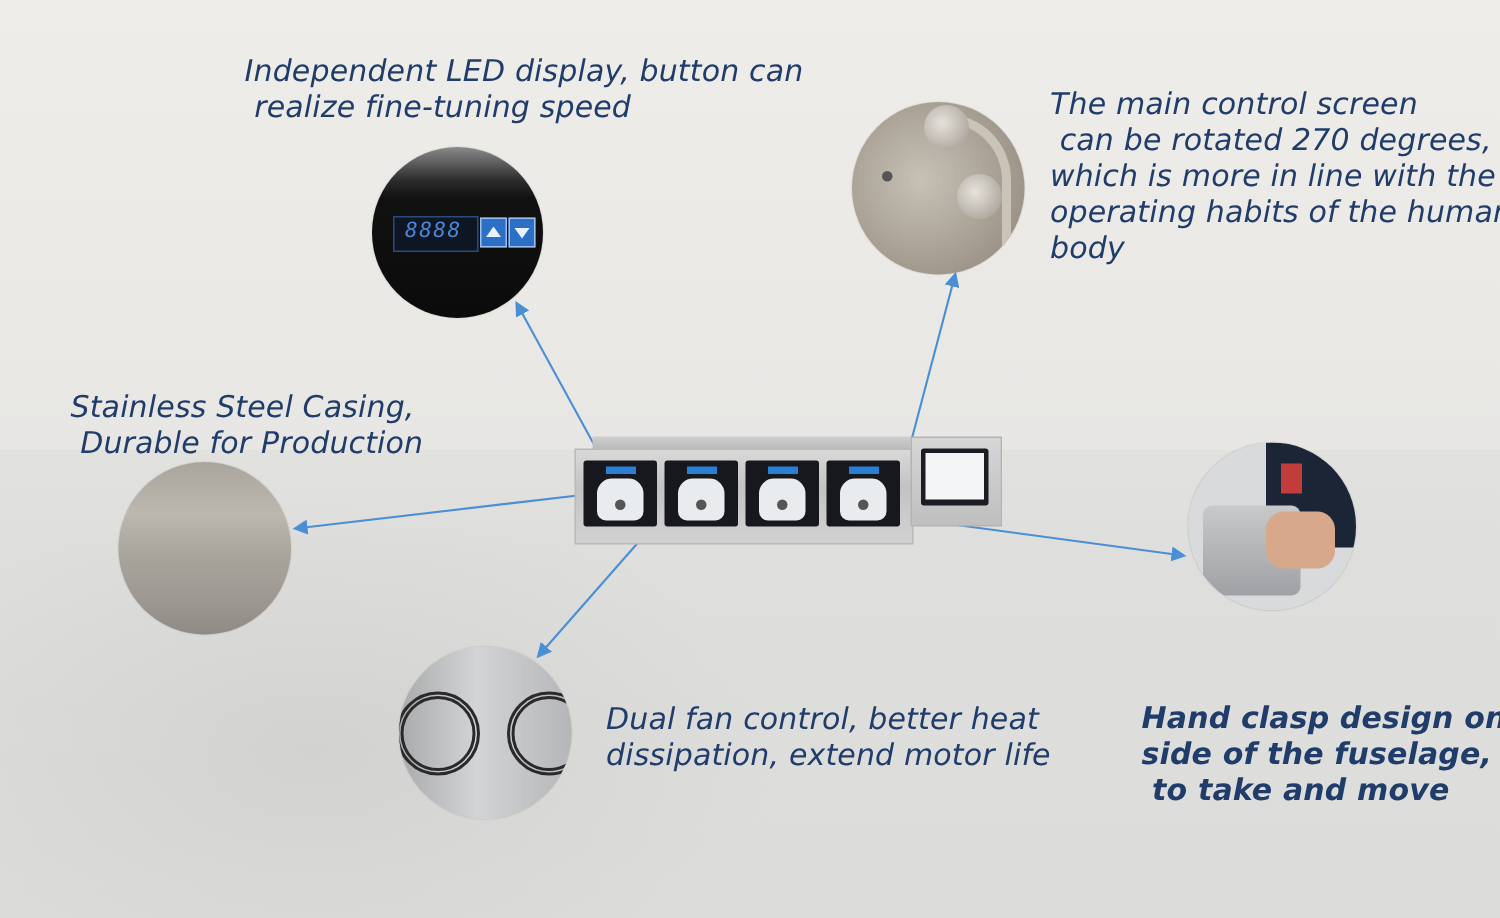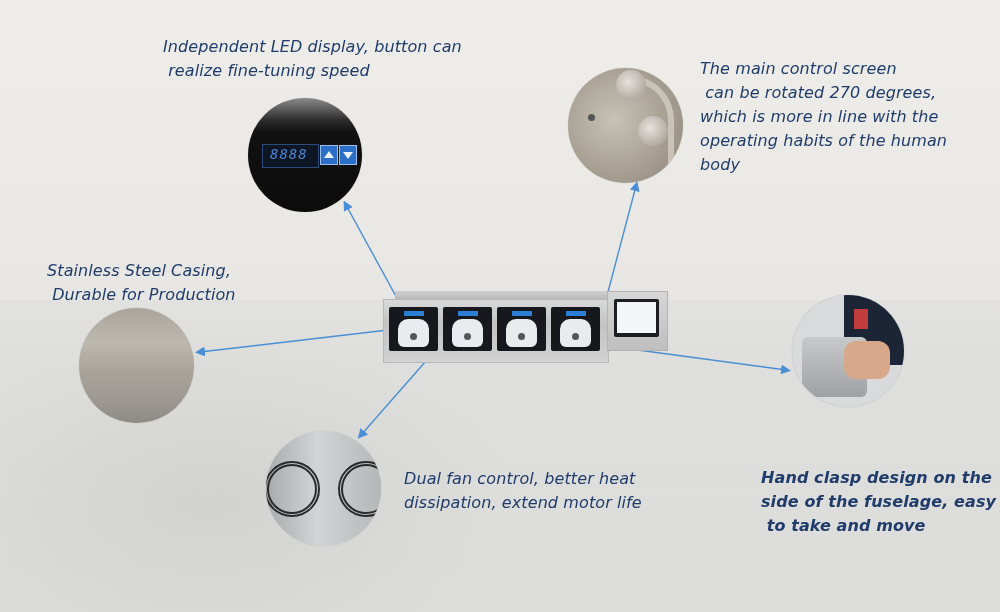--- a/index.html
+++ b/index.html
@@ -1,20 +1,20 @@
 <!DOCTYPE html>
 <html><head>
 <meta charset="utf-8">
 <style>
   html,body{margin:0;padding:0;}
   body{width:1000px;height:612px;overflow:hidden;position:relative;
     font-family:"DejaVu Sans","Liberation Sans",sans-serif;
     background:linear-gradient(180deg,#eeedea 0%,#e9e8e5 40%,#e4e4e2 60%,#e7e7e6 100%);}
   .bg-shape{position:absolute;pointer-events:none;}
-  .caption{position:absolute;color:#1f3c6b;font-style:italic;font-size:16px;line-height:24px;white-space:pre;letter-spacing:0.1px;}
+  .caption{position:absolute;color:#1f3c6b;font-style:italic;font-size:20px;line-height:24px;white-space:pre;letter-spacing:0.1px;}
   .circle{position:absolute;border-radius:50%;overflow:hidden;box-shadow:0 0 1px rgba(0,0,0,.25);}
   svg.arrows{position:absolute;left:0;top:0;}
   .device{position:absolute;left:383px;top:291px;width:283px;height:70px;}
   .main-box{position:absolute;left:0;top:8px;width:224px;height:62px;
     background:linear-gradient(180deg,#d9d9d9,#c3c3c4 40%,#d2d2d3);border:1px solid #b9b9ba;}
   .top-lip{position:absolute;left:12px;top:0;width:212px;height:10px;background:linear-gradient(180deg,#cfcfd0,#b5b5b6);}
   .side-box{position:absolute;left:224px;top:0;width:59px;height:58px;
     background:linear-gradient(180deg,#d6d6d7,#bfbfc0);border:1px solid #b3b3b4;}
   .pump{position:absolute;top:7px;width:49px;height:44px;background:#16181d;border-radius:2px;}
   .pump .lbl{position:absolute;left:15px;top:4px;width:20px;height:5px;background:#2a7fd4;}

